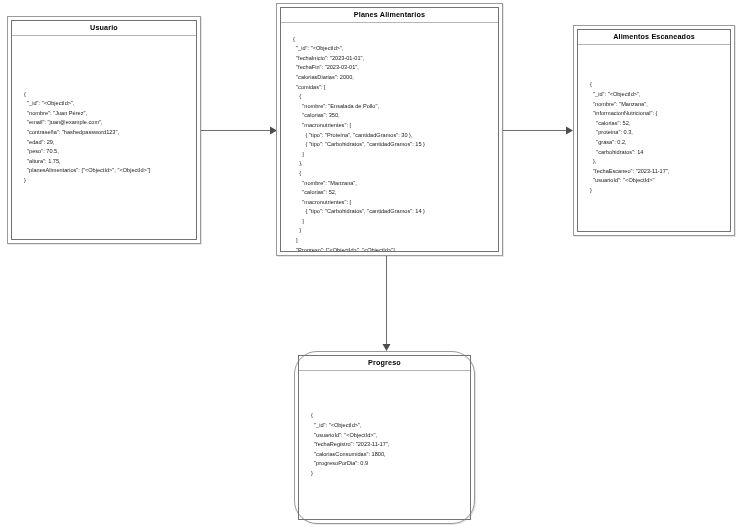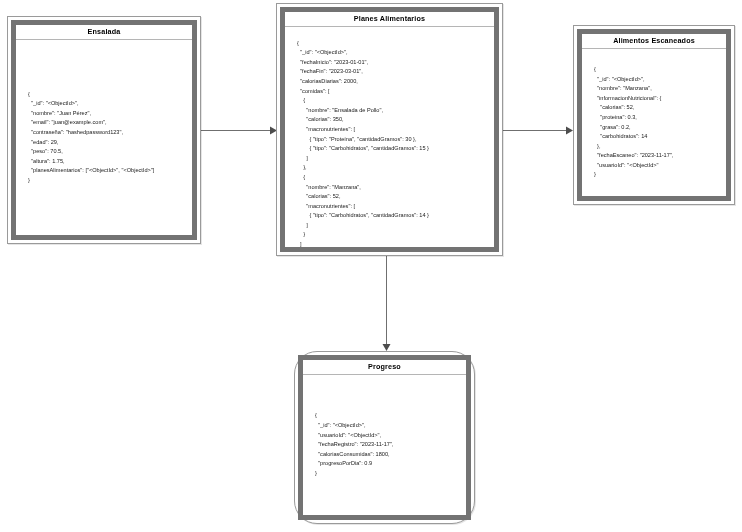--- a/index.html
+++ b/index.html
@@ -19,21 +19,21 @@
     position: absolute;
     box-sizing: border-box;
     background: #ffffff;
     border: 1px solid #9a9a9a;
     box-shadow: 1px 1px 0 rgba(0,0,0,0.10);
   }
   .uml-inner {
     position: absolute;
     inset: 3px;
     box-sizing: border-box;
-    border: 5px solid #737373;
+    border: 1px solid #737373;
     display: flex;
     flex-direction: column;
   }
   .uml-title {
     flex: 0 0 auto;
     height: 14px;
     line-height: 14px;
     text-align: center;
     font-size: 7.2px;
     font-weight: bold;
@@ -95,21 +95,21 @@
 
       <g>
         <line x1="386.5" y1="256" x2="386.5" y2="344"></line>
         <polygon points="382.5,344 390.5,344 386.5,351" stroke="none"></polygon>
       </g>
     </g>
   </svg>
 
   <div class="uml-box" style="left:7px; top:16px; width:194px; height:228px;">
     <div class="uml-inner">
-      <div class="uml-title">Ensalada</div>
+      <div class="uml-title">Usuario</div>
       <div class="uml-body">
         <pre class="json-block">{
   "_id": "&lt;ObjectId&gt;",
   "nombre": "Juan Pérez",
   "email": "juan@example.com",
   "contraseña": "hashedpassword123",
   "edad": 29,
   "peso": 70.5,
   "altura": 1.75,
   "planesAlimentarios": ["&lt;ObjectId&gt;", "&lt;ObjectId&gt;"]
@@ -145,21 +145,21 @@
     }
   ]
   "Progreso": ["&lt;ObjectId&gt;", "&lt;ObjectId&gt;"],
   "Alimentos escaneados": ["&lt;ObjectId&gt;", "&lt;ObjectId&gt;"],
 }
 }</pre>
       </div>
     </div>
   </div>
 
-  <div class="uml-box" style="left:573px; top:25px; width:162px; height:180px;">
+  <div class="uml-box" style="left:573px; top:25px; width:162px; height:211px;">
     <div class="uml-inner">
       <div class="uml-title">Alimentos Escaneados</div>
       <div class="uml-body">
         <pre class="json-block">{
   "_id": "&lt;ObjectId&gt;",
   "nombre": "Manzana",
   "informacionNutricional": {
     "calorias": 52,
     "proteina": 0.3,
     "grasa": 0.2,

